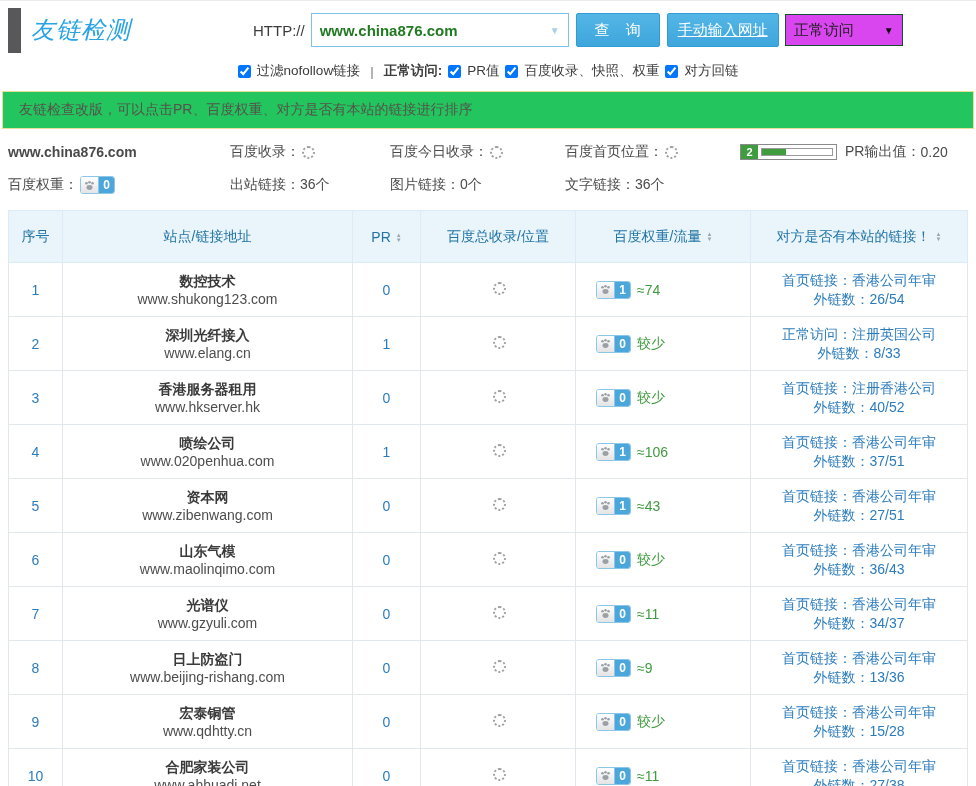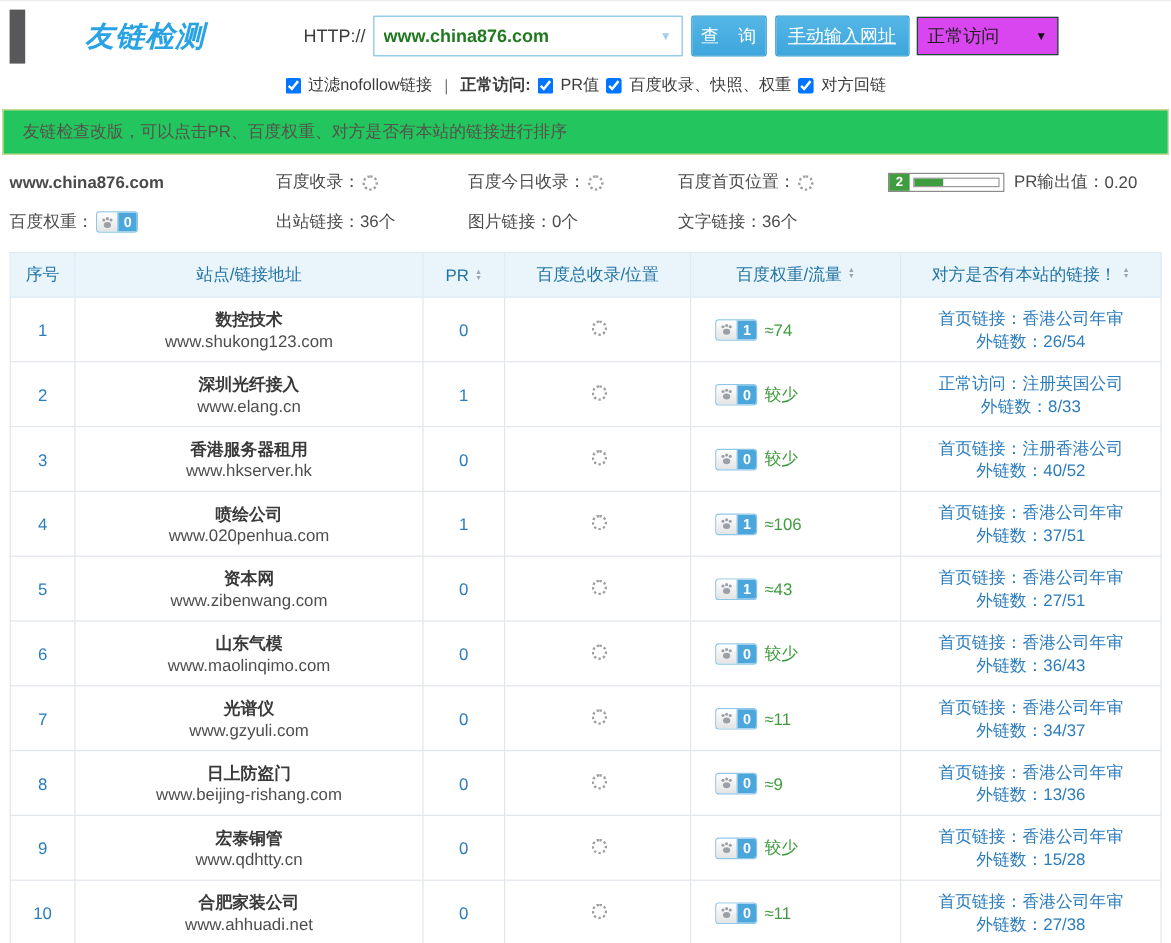--- a/index.html
+++ b/index.html
@@ -3,27 +3,27 @@
 <meta charset="utf-8">
 <style>
   * { margin:0; padding:0; box-sizing:border-box; }
   html,body { background:#fff; font-family:"Liberation Sans","DejaVu Sans",sans-serif; color:#4a4a4a; }
   .page { width:976px; height:786px; overflow:hidden; border-top:1px solid #ececec; }
 
   
   .topbar { display:flex; align-items:center; height:58px; padding-left:8px; }
   .logo-wrap { display:flex; align-items:center; width:245px; }
   .logo-bar { width:13px; height:45px; background:#58585a; margin-right:10px; }
-  .logo-text { color:#29a3e3; font-size:24px; font-weight:bold; font-style:italic; letter-spacing:1px;margin-left:40px; }
+  .logo-text { color:#29a3e3; font-size:24px; font-weight:normal; font-style:italic; letter-spacing:1px; }
   .proto { font-size:15px; color:#3c3c3c; margin-right:6px; }
   .url-box { width:258px; height:34px; border:1px solid #7ec2e8; display:flex; align-items:center; padding:0 8px; background:#fff; }
   .url-box input { flex:1; border:none; outline:none; font-family:inherit; font-size:15px; font-weight:bold; color:#217a21; background:transparent; }
   .url-caret { color:#a9cfe6; font-size:10px; margin-left:4px; }
   .btn { height:34px; margin-left:7px; border:1px solid #2f9cd3; background:linear-gradient(#54b6e6,#3ea6dc); color:#fff; font-size:15px; border-radius:2px; cursor:pointer; font-family:inherit; }
-  .btn.query { width:63px; letter-spacing:6px; padding-left:6px; }
+  .btn.query { width:84px; letter-spacing:6px; padding-left:6px; }
   .btn.manual { width:112px;text-decoration:underline; }
   .fake-select { width:118px; height:32px; border:1px solid #14532d; display:flex; align-items:center; justify-content:space-between; padding:0 8px; margin-left:6px; font-size:15px; color:#1e1e1e; background:#d946ef; cursor:pointer; }
   .fake-select .caret { font-size:10px; color:#111; }
 
   
   .opts { display:flex; align-items:center; justify-content:center; gap:6px; height:24px; font-size:13.5px; color:#3c3c3c; }
   .opts input[type=checkbox] { width:13px; height:13px; }
   .opts .sep { color:#7a7a7a; margin:0 4px; }
   .opts .bold { font-weight:bold; }
 
@@ -42,21 +42,21 @@
   .wbadge .num { background:#4ba6dc; color:#fff; min-width:16px; text-align:center; font-size:12px; font-weight:bold; line-height:16px; border-left:1px solid #8ec6e8; padding:0 2px; }
 
   .prbar { display:inline-flex; align-items:center; border:1px solid #8a8a8a; height:16px; background:#fff; margin-right:8px; }
   .prbar .pr-num { background:#3f9c3f; color:#fff; font-size:11px; font-weight:bold; width:17px; text-align:center; line-height:14px; height:100%; }
   .prbar .pr-track { width:72px; height:8px; border:1px solid #9a9a9a; margin:0 3px; position:relative; }
   .prbar .pr-fill { position:absolute; left:0; top:0; height:100%; width:34%; background:#3f9c3f; }
 
   
   table { border-collapse:collapse; width:960px; margin:2px 8px 0 8px; table-layout:fixed; }
   th, td { border:1px solid #e1e7eb; text-align:center; vertical-align:middle; }
-  thead th { height:37px; background:#e9f4fb; color:#2274a5; font-size:14px; font-weight:normal; border-color:#dcebf5; }
+  thead th { height:52px; background:#e9f4fb; color:#2274a5; font-size:14px; font-weight:normal; border-color:#dcebf5; }
   tbody td { height:54px; font-size:14px; }
   .sortable { cursor:pointer; }
   .sort-arrows { display:inline-flex; flex-direction:column; margin-left:5px; vertical-align:middle; }
   .sort-arrows span { font-size:6px; line-height:5px; color:#98a6b0; }
   .c-no { color:#2b7cbd; }
   .site-name { color:#3a3a3a; font-weight:bold; display:block; line-height:18px; }
   .site-url { color:#4d4d4d; display:block; line-height:18px; }
   .c-pr { color:#2b7cbd; }
   .weight-cell { display:flex; align-items:center; justify-content:flex-start; padding-left:18px; gap:6px; }
   .traffic { color:#3f9b3f; }

